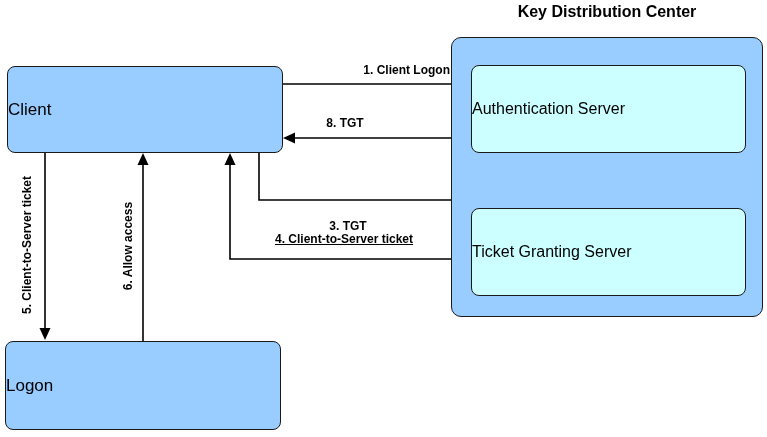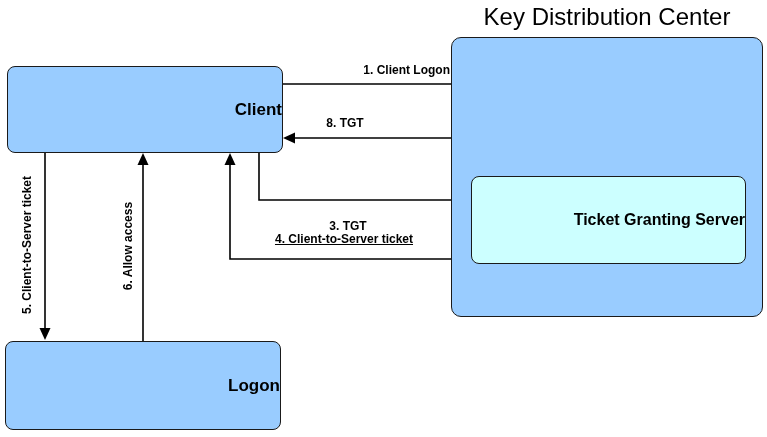--- a/index.html
+++ b/index.html
@@ -10,35 +10,35 @@
     background:var(--background,#fff);
     overflow:hidden;
     color:var(--text,#000);
   }
   .arrows{position:absolute;left:0;top:0;width:767px;height:437px;}
   .arrows path{fill:none;stroke:var(--arrow,#000);stroke-width:1.6;}
   .arrows polygon{fill:var(--arrow,#000);stroke:none;}
   .box{
     position:absolute;
     border:1.6px solid var(--border,#1a1a1a);
-    display:flex;align-items:center;justify-content:flex-end;
-    font-weight:bold;
+    display:flex;align-items:center;justify-content:flex-start;
+    font-weight:normal;
     box-sizing:border-box;
   }
   .outer{background:var(--outer-box-fill,#99CCFF);border-radius:8px;font-size:17px;}
   .kdc-box{background:var(--outer-box-fill,#99CCFF);border-radius:10px;}
   .inner{background:var(--inner-box-fill,#CCFFFF);border-radius:8px;font-size:16px;}
   .client{left:7px;top:66px;width:276px;height:87px;}
   .server{left:5px;top:341px;width:276px;height:89px;}
   .kdc{left:451px;top:37px;width:312px;height:280px;}
   .as{left:471px;top:65px;width:275px;height:88px;}
-  .tgs{left:471px;top:176px;width:275px;height:88px;}
+  .tgs{left:471px;top:208px;width:275px;height:88px;}
   .diagram-title{
     position:absolute;left:451px;top:3px;width:312px;
-    text-align:center;font-size:24px;font-weight:normal;
+    text-align:center;font-size:16px;font-weight:bold;
   }
   .msg{
     position:absolute;font-size:12px;font-weight:bold;
     white-space:nowrap;text-align:center;
   }
   .msg1{left:300px;top:63px;width:150px;text-align:right;}
   .msg2{left:300px;top:116px;width:90px;}
   .msg3{left:303px;top:176px;width:90px;margin-top:43px;}
   .msg4{left:244px;top:232px;width:200px;text-decoration:underline;}
   .vlabel{
@@ -85,20 +85,23 @@
   <div class="box kdc kdc-box"></div>
 
   <div class="box outer client">
     <span>Client</span>
   </div>
 
   <div class="box outer server">
     <span>Logon</span>
   </div>
 
+  <div class="box inner as">
+    <span>Authentication Server</span>
+  </div>
 
   <div class="box inner tgs">
     <span>Ticket Granting Server</span>
   </div>
 
   <div class="msg msg1">1. Client Logon</div>
   <div class="msg msg2">8. TGT</div>
   <div class="msg msg3">3. TGT</div>
   <div class="msg msg4">4. Client-to-Server ticket</div>
   <div class="msg msg5 vlabel">5. Client-to-Server ticket</div>

